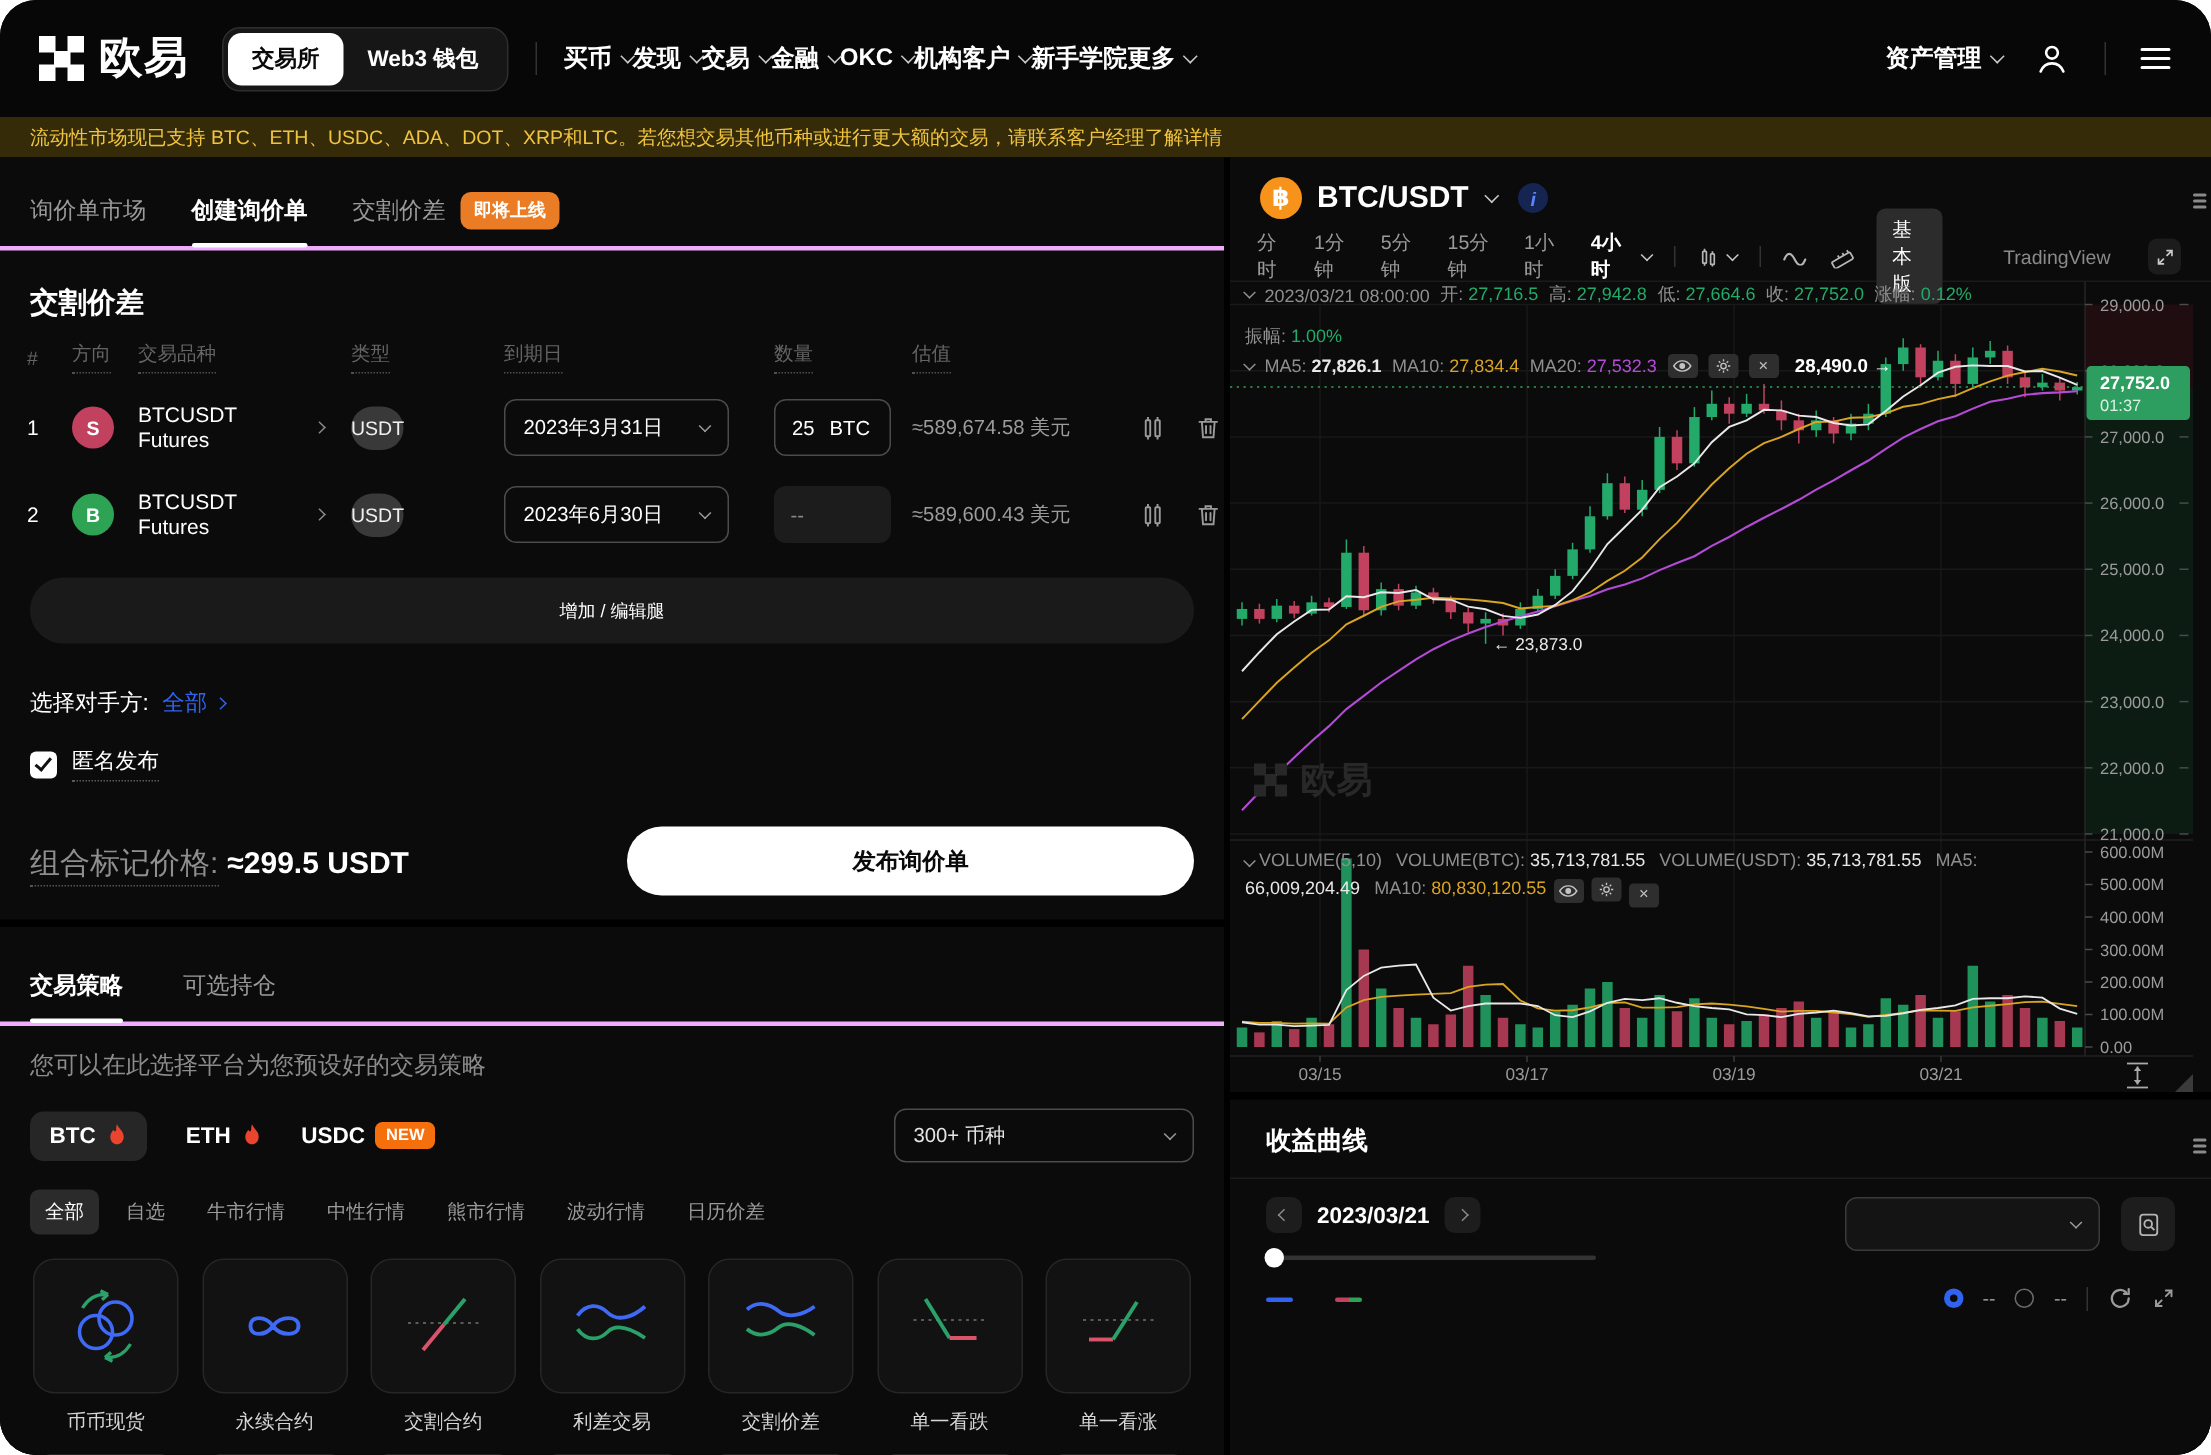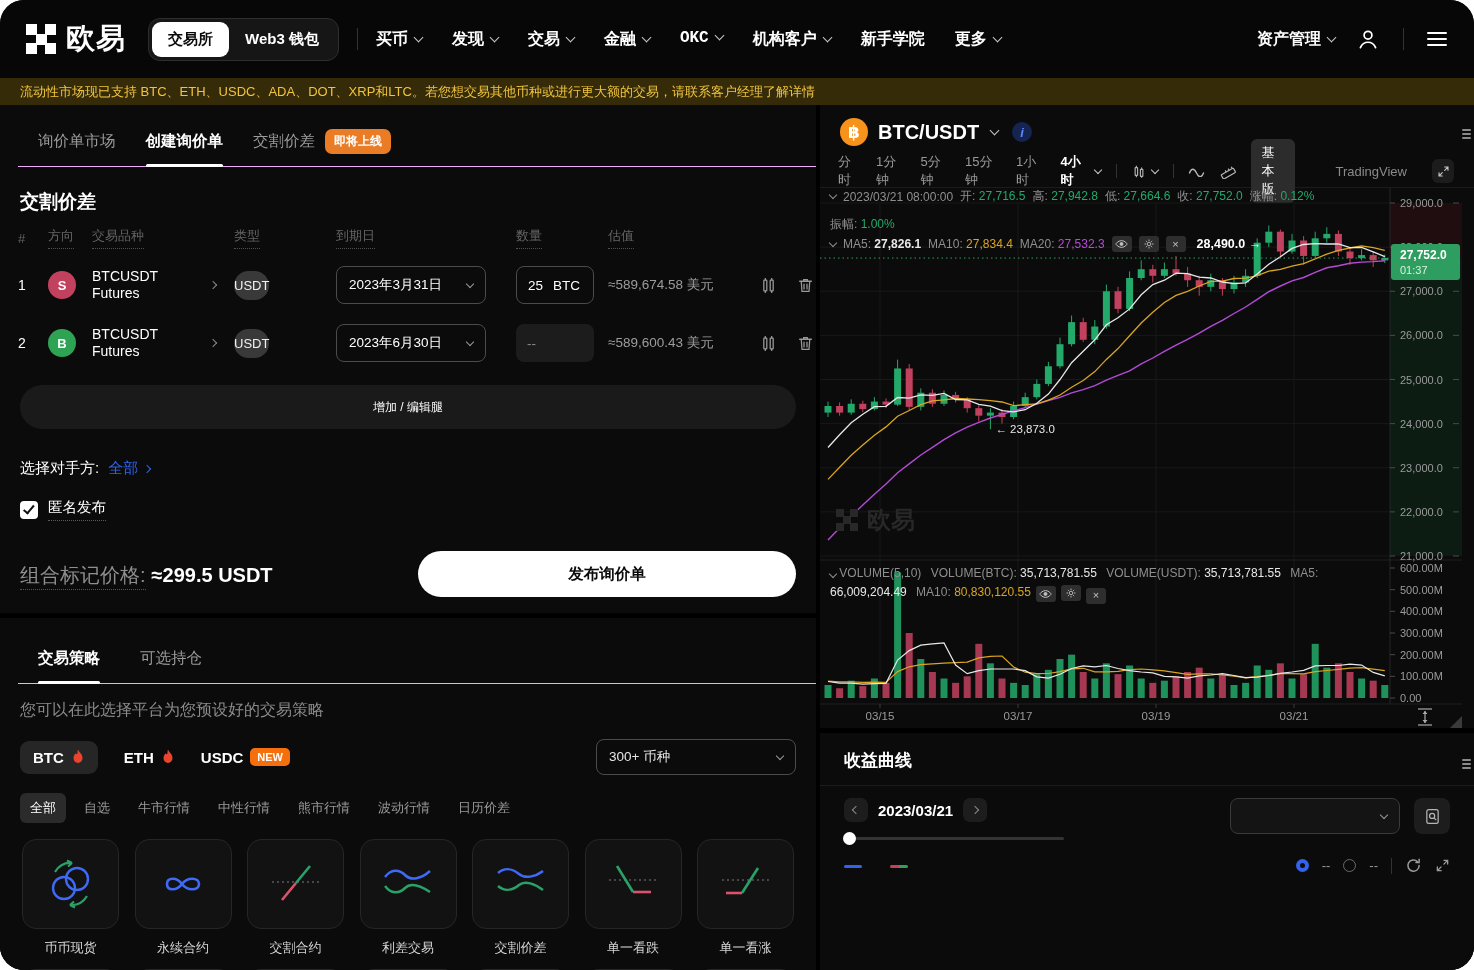--- a/index.html
+++ b/index.html
@@ -9,37 +9,37 @@
 
 .hdr { height:78px; display:flex; align-items:center; padding:0 26px; background:#070707; }
 .logo { display:flex; align-items:center; gap:10px; }
 .logo-mark { position:relative; width:30px; height:30px; }
 .logo-mark i { position:absolute; width:11px; height:11px; background:#fff; }
 .logo-text { font-size:29px; font-weight:700; color:#fff; letter-spacing:1px; }
 .toggle { margin-left:22px; display:flex; background:#161616; border:1px solid #2e2e2e; border-radius:12px; padding:3px; }
 .toggle .opt { padding:8px 16px; font-size:15px; font-weight:600; color:#fff; border-radius:9px; cursor:pointer; }
 .toggle .opt.active { background:#fff; color:#0a0a0a; }
 .hdr-div { width:1px; height:22px; background:#333; margin:0 18px; }
-.nav { display:flex; gap:30px; align-items:flex-start; font-size:16px; font-weight:600; color:#fff;font-family:Liberation Mono, monospace; }
+.nav { display:flex; align-items:center; font-size:16px; font-weight:600; color:#fff; }
 .nav-item { display:flex; align-items:center; gap:7px; cursor:pointer; white-space:nowrap; }
 .cv { width:7px; height:7px; border-right:1.5px solid #c9c9c9; border-bottom:1.5px solid #c9c9c9; transform:rotate(45deg); margin-top:-4px; flex:none; }
 .cv.sm { width:6px; height:6px; margin-top:-3px; }
 .cr { width:6px; height:6px; border-right:1.5px solid currentColor; border-top:1.5px solid currentColor; transform:rotate(45deg); display:inline-block; }
 .hdr-right { margin-left:auto; display:flex; align-items:center; gap:20px; }
 
 
 .banner { height:27px; background:#352b08; color:#f0c43e; font-size:13px; display:flex; align-items:center; padding:0 20px; }
 
 
 .main { display:flex; height:865px; background:#000; }
 .left { width:820px; background:#0b0b0b; border-right:4px solid #000; overflow:hidden; }
 .right { flex:1; background:#0b0b0b; position:relative; display:flex; flex-direction:column; }
 
 
-.tabs-row { display:flex; gap:30px; padding:0 20px; height:50px; align-items:center; border-bottom:1px solid #f0abfc; margin-top:12px;margin-left:18px; }
+.tabs-row { display:flex; gap:30px; padding:0 20px; height:50px; align-items:center; border-bottom:3px solid #f0abfc; margin-top:12px; }
 .tabs-row.s2 { margin-top:16px; gap:40px; }
 .tab { font-size:15.5px; color:#9a9a9a; position:relative; height:100%; display:flex; align-items:center; gap:10px; cursor:pointer; }
 .tab.active { color:#fff; font-weight:700; }
 .tab.active::after { content:""; position:absolute; bottom:-1px; left:0; right:0; height:3px; background:#fff; border-radius:2px; }
 .badge-soon { background:#ea7c25; color:#fff; font-size:12px; font-weight:600; padding:4px 9px; border-radius:7px; }
 
 .sec-title { font-size:19px; font-weight:700; color:#fff; margin:22px 20px 12px; }
 
 
 .leg-grid { display:grid; grid-template-columns:30px 44px 142px 102px 180px 92px 152px 1fr; align-items:center; padding:0 16px 0 18px; }

